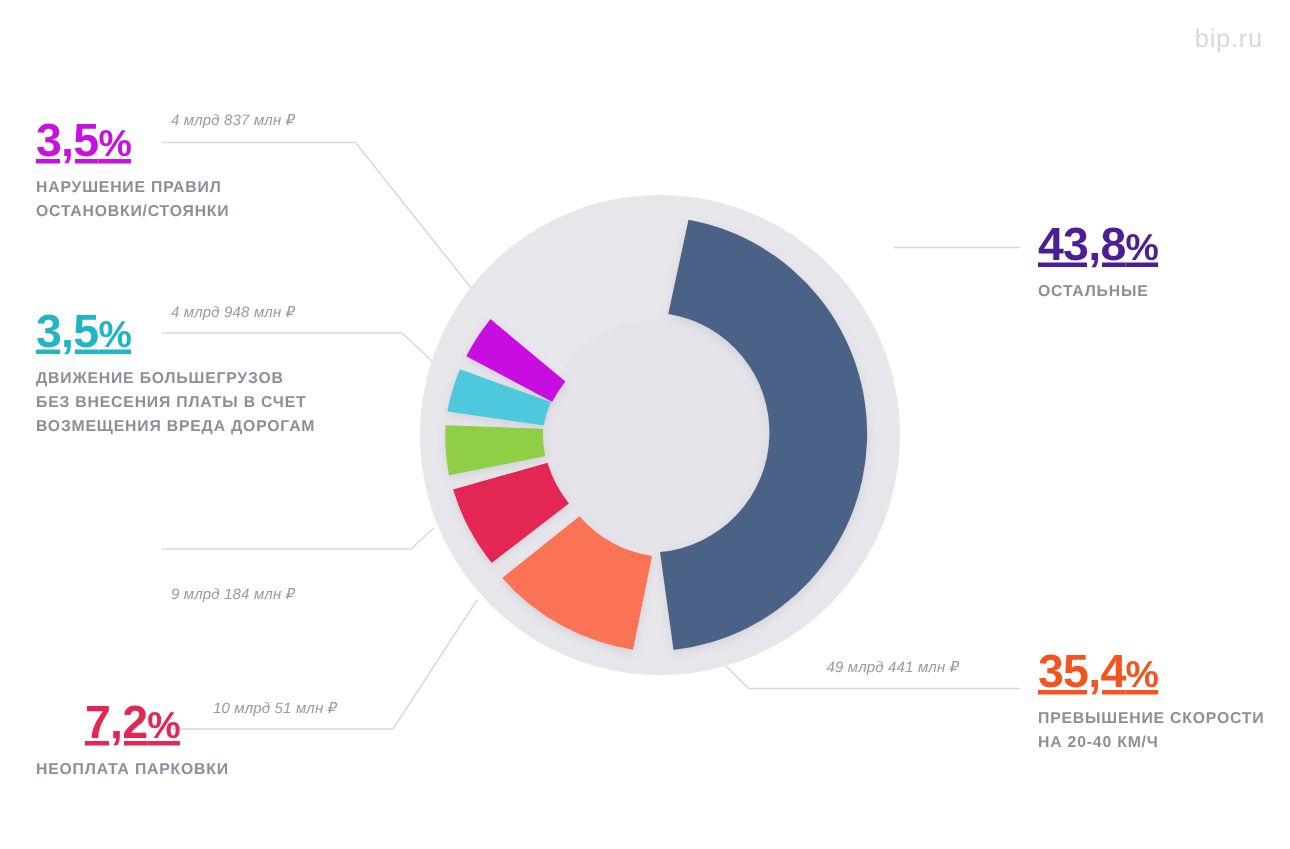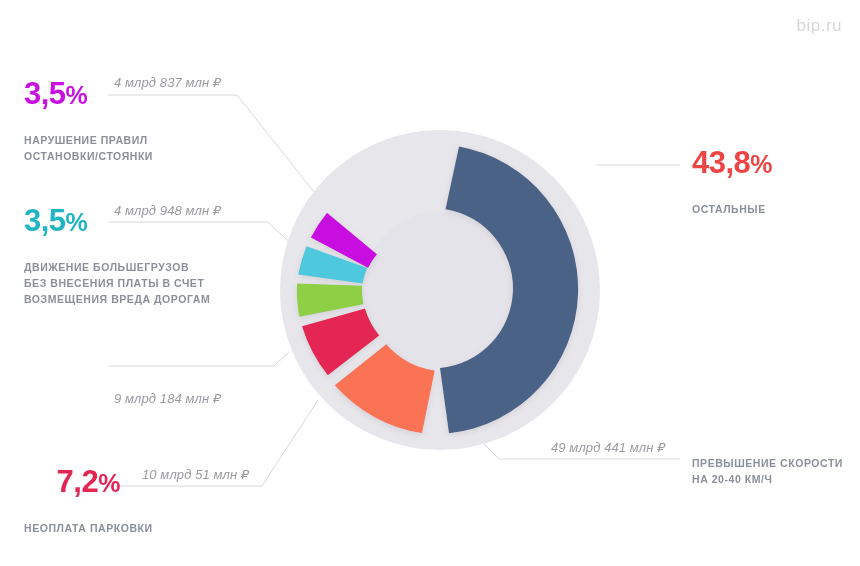--- a/index.html
+++ b/index.html
@@ -22,40 +22,41 @@
 
   
   .connectors{position:absolute;left:0;top:0;width:860px;height:566px;
     pointer-events:none;}
 
   
   .label{position:absolute;}
   .pct{
     font-size:31px;font-weight:700;line-height:1;letter-spacing:-0.5px;
     white-space:nowrap;
+    text-decoration:underline;
   }
   .pct .sym{font-size:25px;font-weight:700;}
   .desc{
-    margin-top:24px;
+    margin-top:9px;
     font-size:10.5px;font-weight:700;color:#8b8f99;
     letter-spacing:.55px;line-height:1.5;text-transform:uppercase;
     white-space:pre-line;
   }
   .amount{
     position:absolute;
-    font-size:13px;font-style:italic;color:#9a9aa2;white-space:nowrap;
+    font-size:10px;font-style:italic;color:#9a9aa2;white-space:nowrap;
     letter-spacing:.1px;
   }
 
   
   #lbl-parking   .pct{color:#c810e0;}
   #lbl-trucks    .pct{color:#1fb5c4;}
   #lbl-belt      .pct{color:#7fc241;}
   #lbl-nopay     .pct{color:#e32653;text-align:center;}
-  #lbl-other     .pct{color:#ef4444;}
+  #lbl-other     .pct{color:#4c1d95;}
   #lbl-speed     .pct{color:#f4541f;}
 
   #lbl-parking{left:24px;top:78px;}
   #lbl-trucks {left:24px;top:205px;}
   #lbl-belt   {left:24px;top:344px;}
   #lbl-nopay  {left:24px;top:466px;}
   #lbl-other  {left:692px;top:147px;}
   #lbl-speed  {left:692px;top:432px;}
 
   #amt-parking{left:114px;top:75px;}
@@ -165,17 +166,18 @@
     <div class="pct"><span>7,2</span><span class="sym">%</span></div>
     <div class="desc">НЕОПЛАТА ПАРКОВКИ</div>
   </div>
 
   <div class="label" id="lbl-other">
     <div class="pct"><span>43,8</span><span class="sym">%</span></div>
     <div class="desc">ОСТАЛЬНЫЕ</div>
   </div>
 
   <div class="label" id="lbl-speed">
+    <div class="pct"><span>35,4</span><span class="sym">%</span></div>
     <div class="desc">ПРЕВЫШЕНИЕ СКОРОСТИ
 НА 20-40 КМ/Ч</div>
   </div>
 
 </div>
 
 </body></html>

